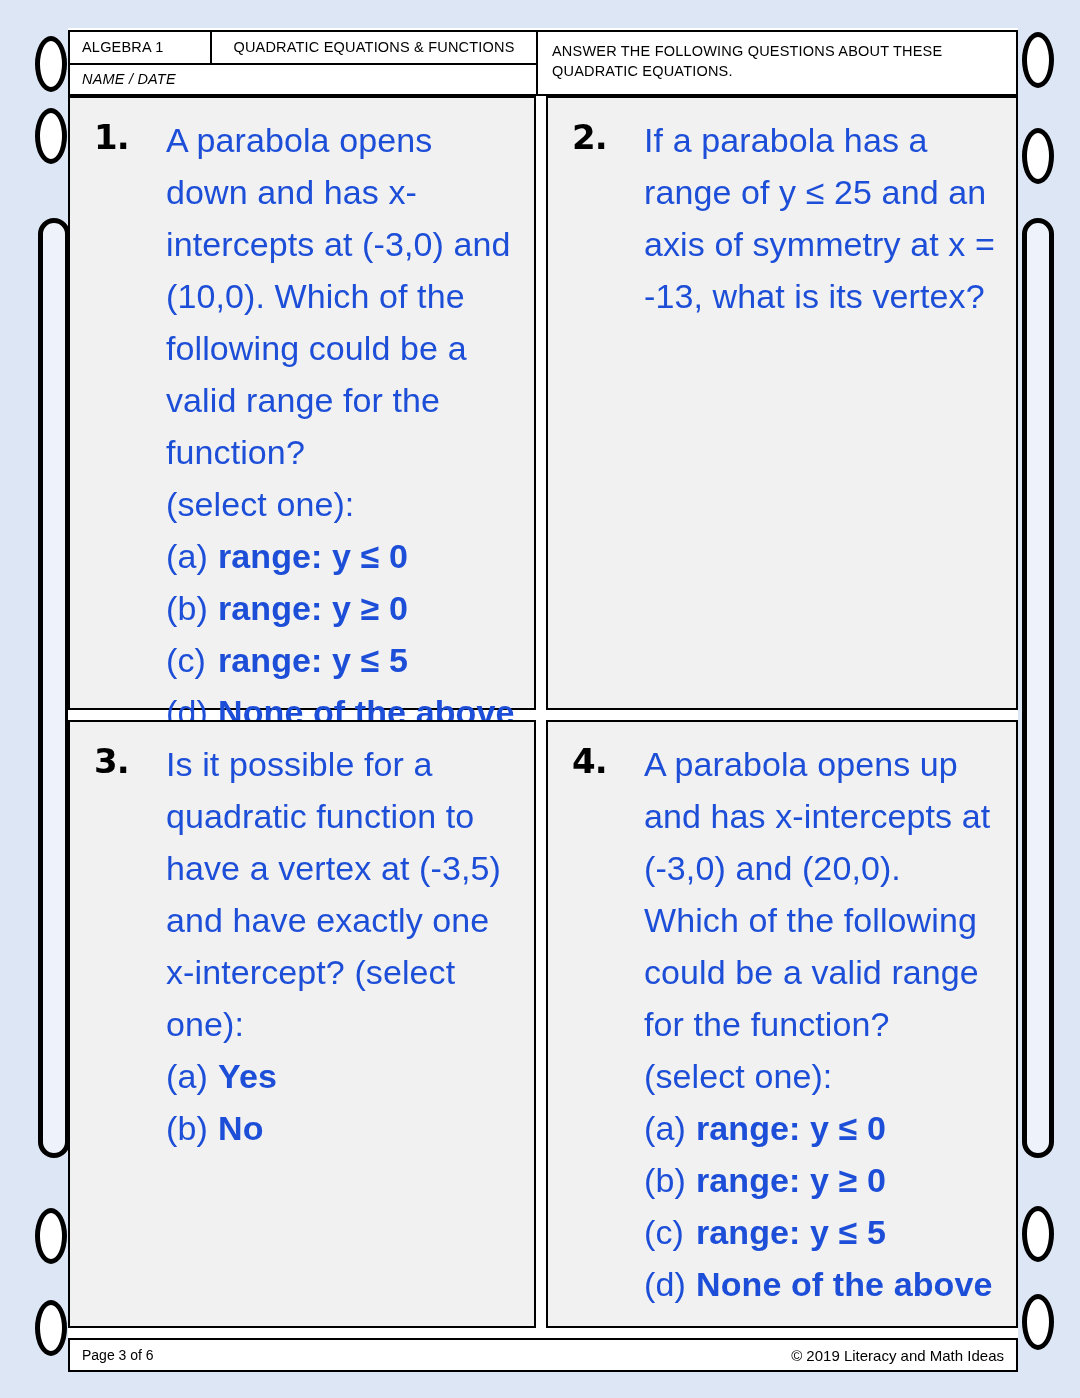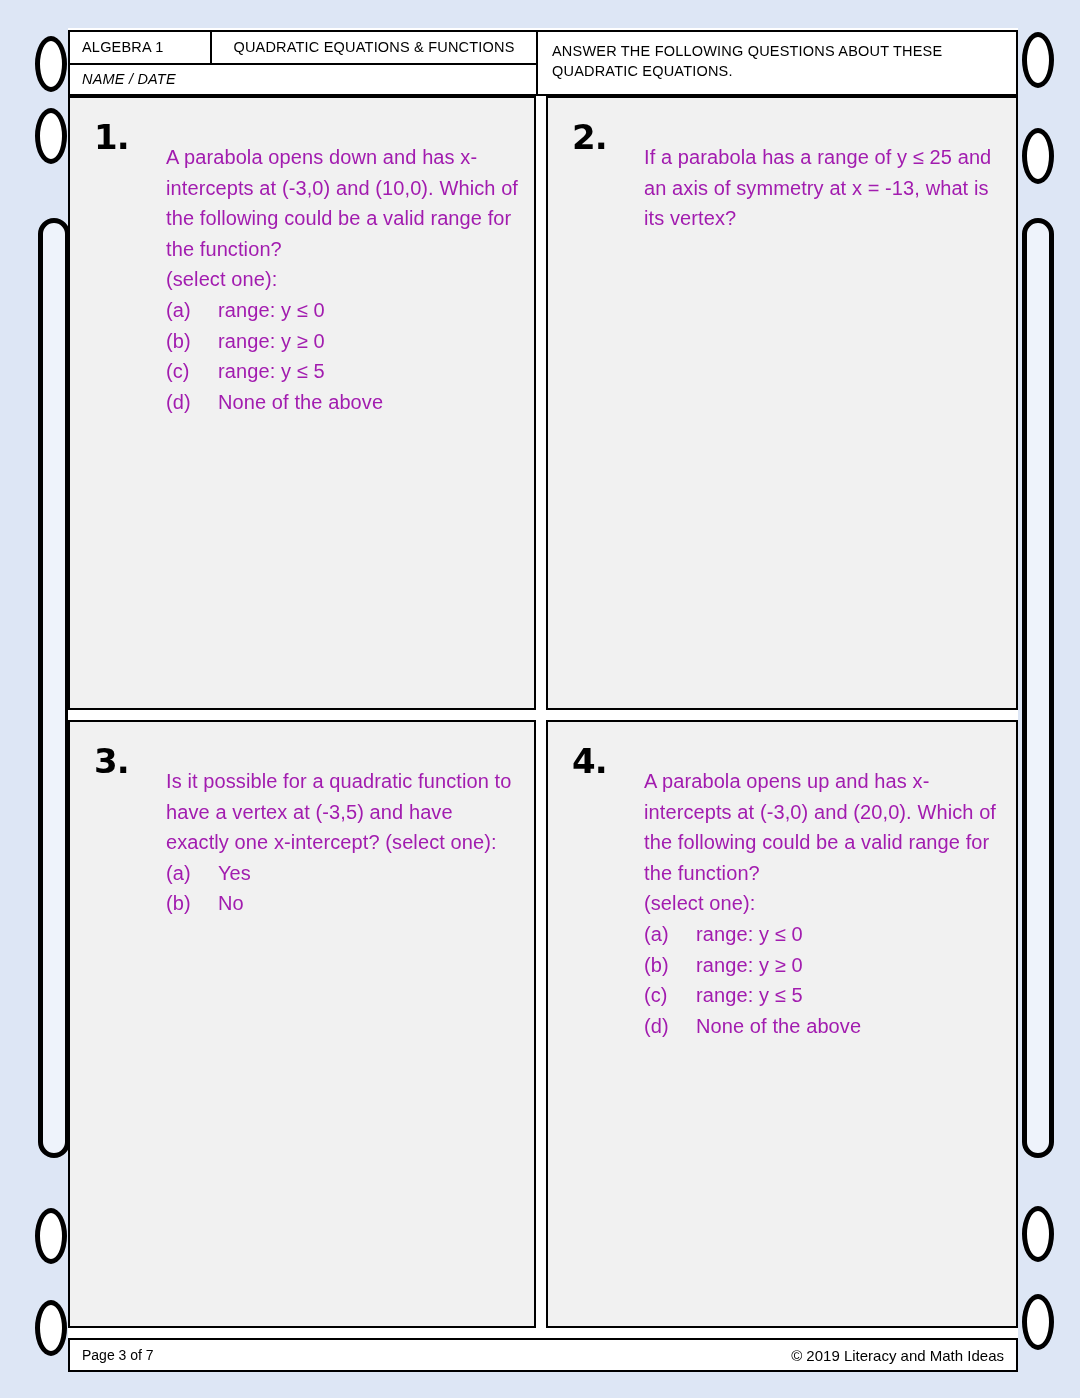--- a/index.html
+++ b/index.html
@@ -134,35 +134,35 @@
     font-weight: bold;
     font-size: 34px;
     line-height: 1;
     color: #000;
     padding-top: 6px;
     padding-left: 10px;
     letter-spacing: -1px;
   }
   .qbody {
     flex: 1;
-    font-size: 20px;
+    font-size: 34px;
     line-height: 1.53;
-    color: #a21caf;
+    color: #1d4ed8;
     letter-spacing: .1px;
-    margin-top: 28px;
   }
   .qbody .line { white-space: pre-wrap; }
   .choice {
     display: flex;
   }
   .choice .lbl {
     flex: 0 0 52px;
   }
   .choice .txt {
     flex: 1;
+    font-weight: bold;
   }
 
   
   .footer {
     position: absolute;
     left: 68px;
     top: 1338px;
     width: 950px;
     height: 34px;
     box-sizing: border-box;
@@ -274,17 +274,17 @@
         <div class="choice">
           <span class="lbl">(d)</span>
           <span class="txt">None of the above</span>
         </div>
       </div>
     </div>
 
   </div>
 
   <div class="footer">
-    <div class="pg">Page 3 of 7</div>
+    <div class="pg">Page 3 of 6</div>
     <div class="cr">© 2019 Literacy and Math Ideas</div>
   </div>
 
 </div>
 
 </body></html>

